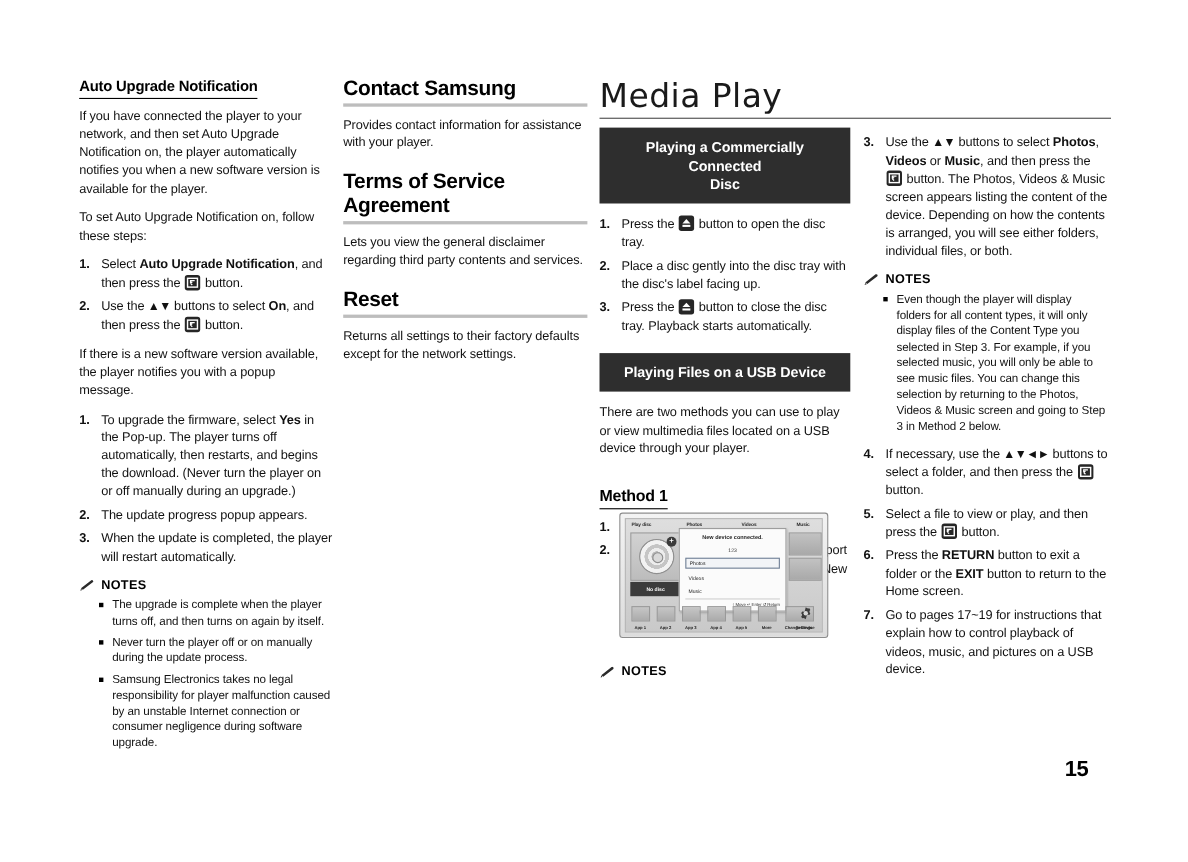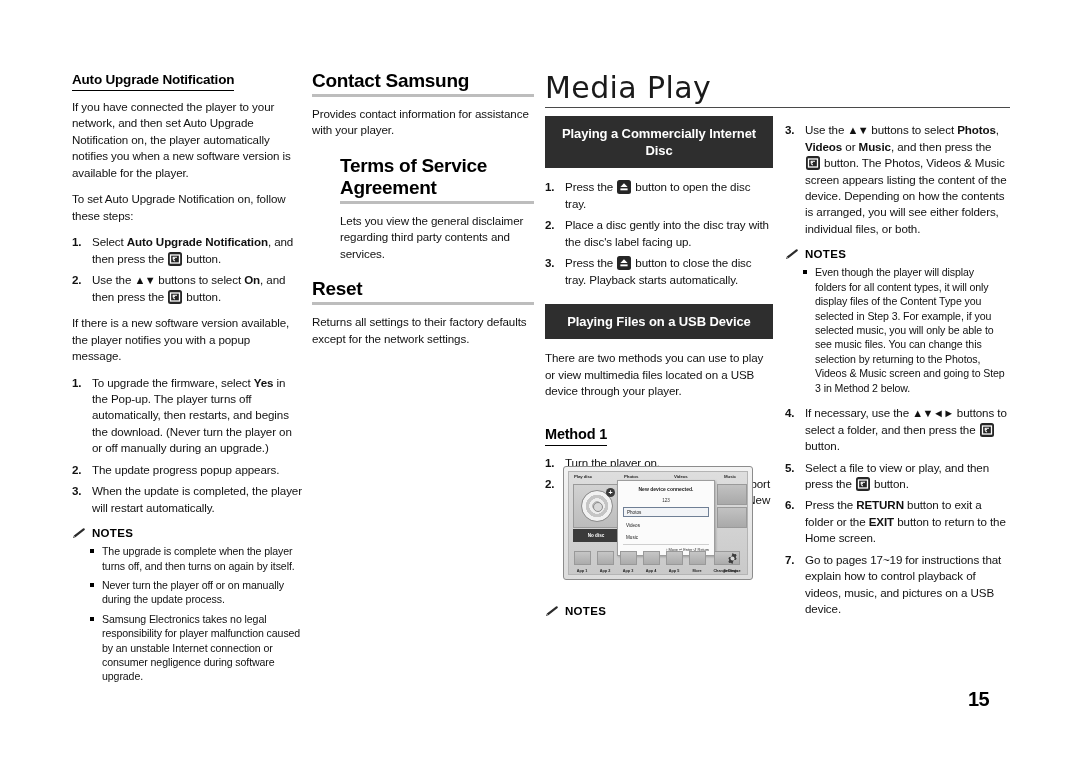--- a/index.html
+++ b/index.html
@@ -236,40 +236,40 @@
       <li>Samsung Electronics takes no legal responsibility for player malfunction caused by an unstable Internet connection or consumer negligence during software upgrade.</li>
     </ul>
   </div>
 
   <div class="col" id="col2">
     <div>
       <div class="h-major">Contact Samsung</div>
       <div class="h-major-rule"></div>
       <p class="body">Provides contact information for assistance with your player.</p>
     </div>
-    <div style="margin-top:16px;margin-left:28px;">
+    <div style="margin-top:16px;">
       <div class="h-major">Terms of Service Agreement</div>
       <div class="h-major-rule"></div>
       <p class="body">Lets you view the general disclaimer regarding third party contents and services.</p>
     </div>
     <div style="margin-top:16px;">
       <div class="h-major">Reset</div>
       <div class="h-major-rule"></div>
       <p class="body">Returns all settings to their factory defaults except for the network settings.</p>
     </div>
   </div>
 
   <div id="media-title-wrap">
     <div class="big-title">Media Play</div>
     <div class="big-rule"></div>
   </div>
 
   <div class="col" id="col3" style="top:108px;">
     <div class="banner">
-      <div>Playing a Commercially Internet</div>
+      <div>Playing a Commercially Connected</div>
       <div>Disc</div>
     </div>
 
     <ol class="steps">
       <li>
         <span class="num">1.</span><span>Press the </span><span class="btn-icon"><svg width="14" height="14" viewBox="0 0 14 14">
               <path d="M7 3.2 L10.6 7.1 H3.4 Z" fill="#fff"></path>
               <rect x="3.4" y="8.4" width="7.2" height="1.9" fill="#fff"></rect>
             </svg></span><span> button to open the disc tray.</span>
       </li>

